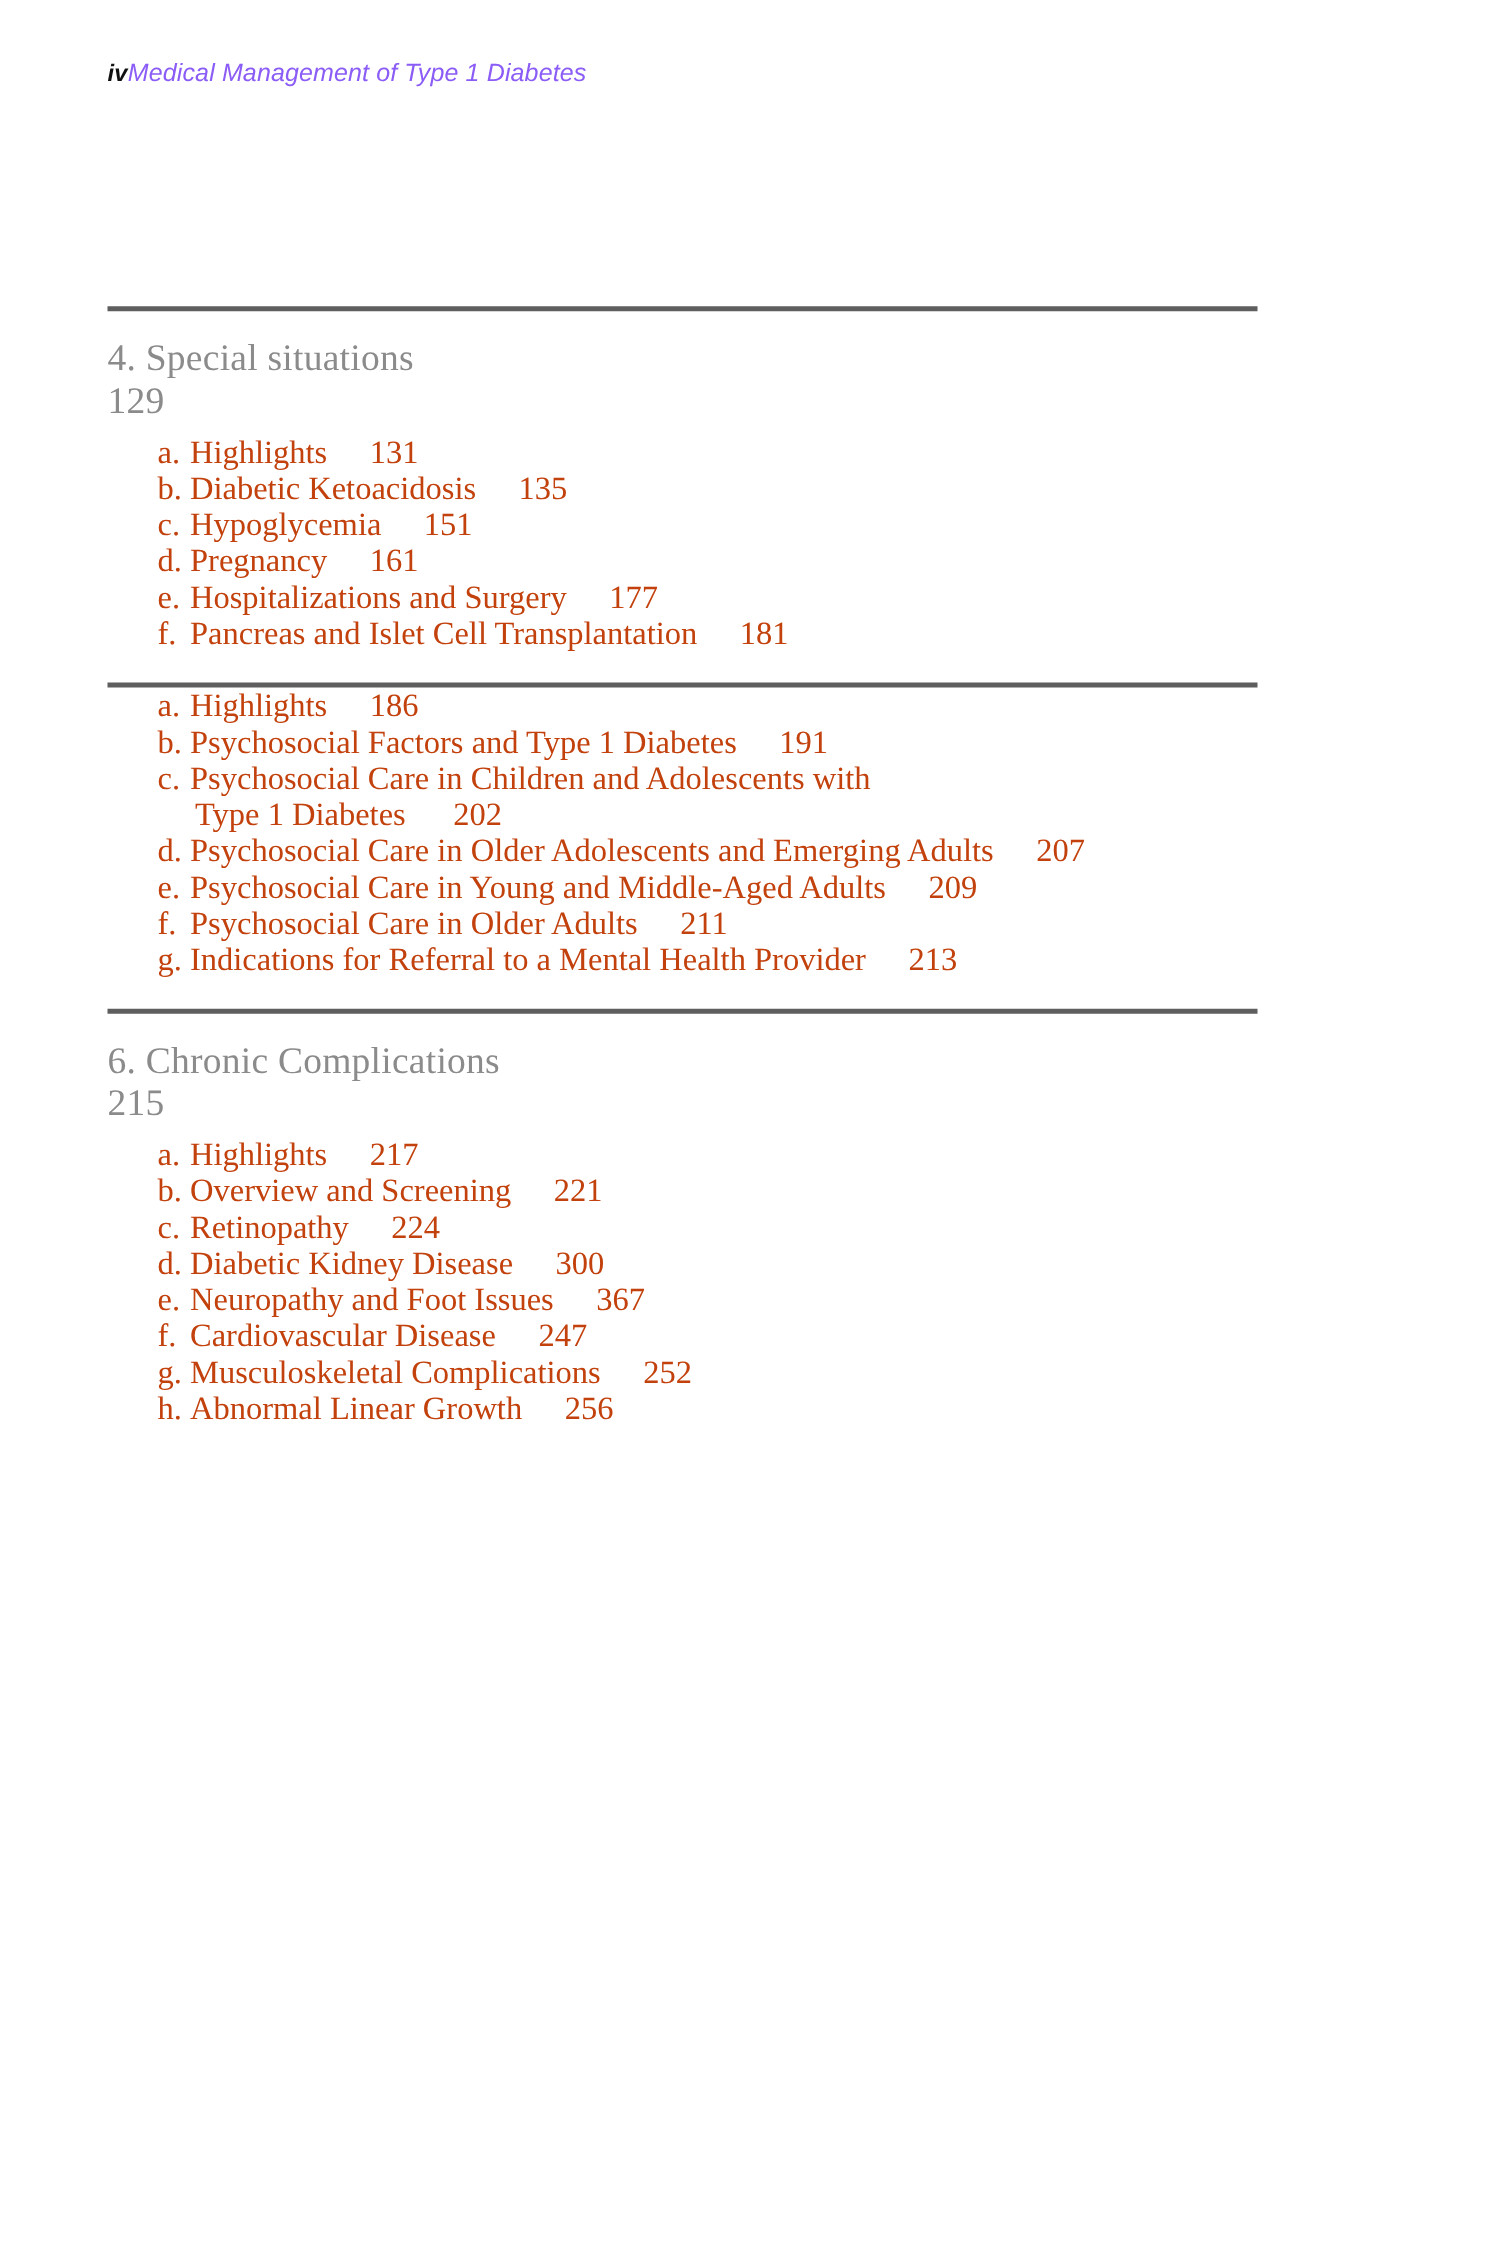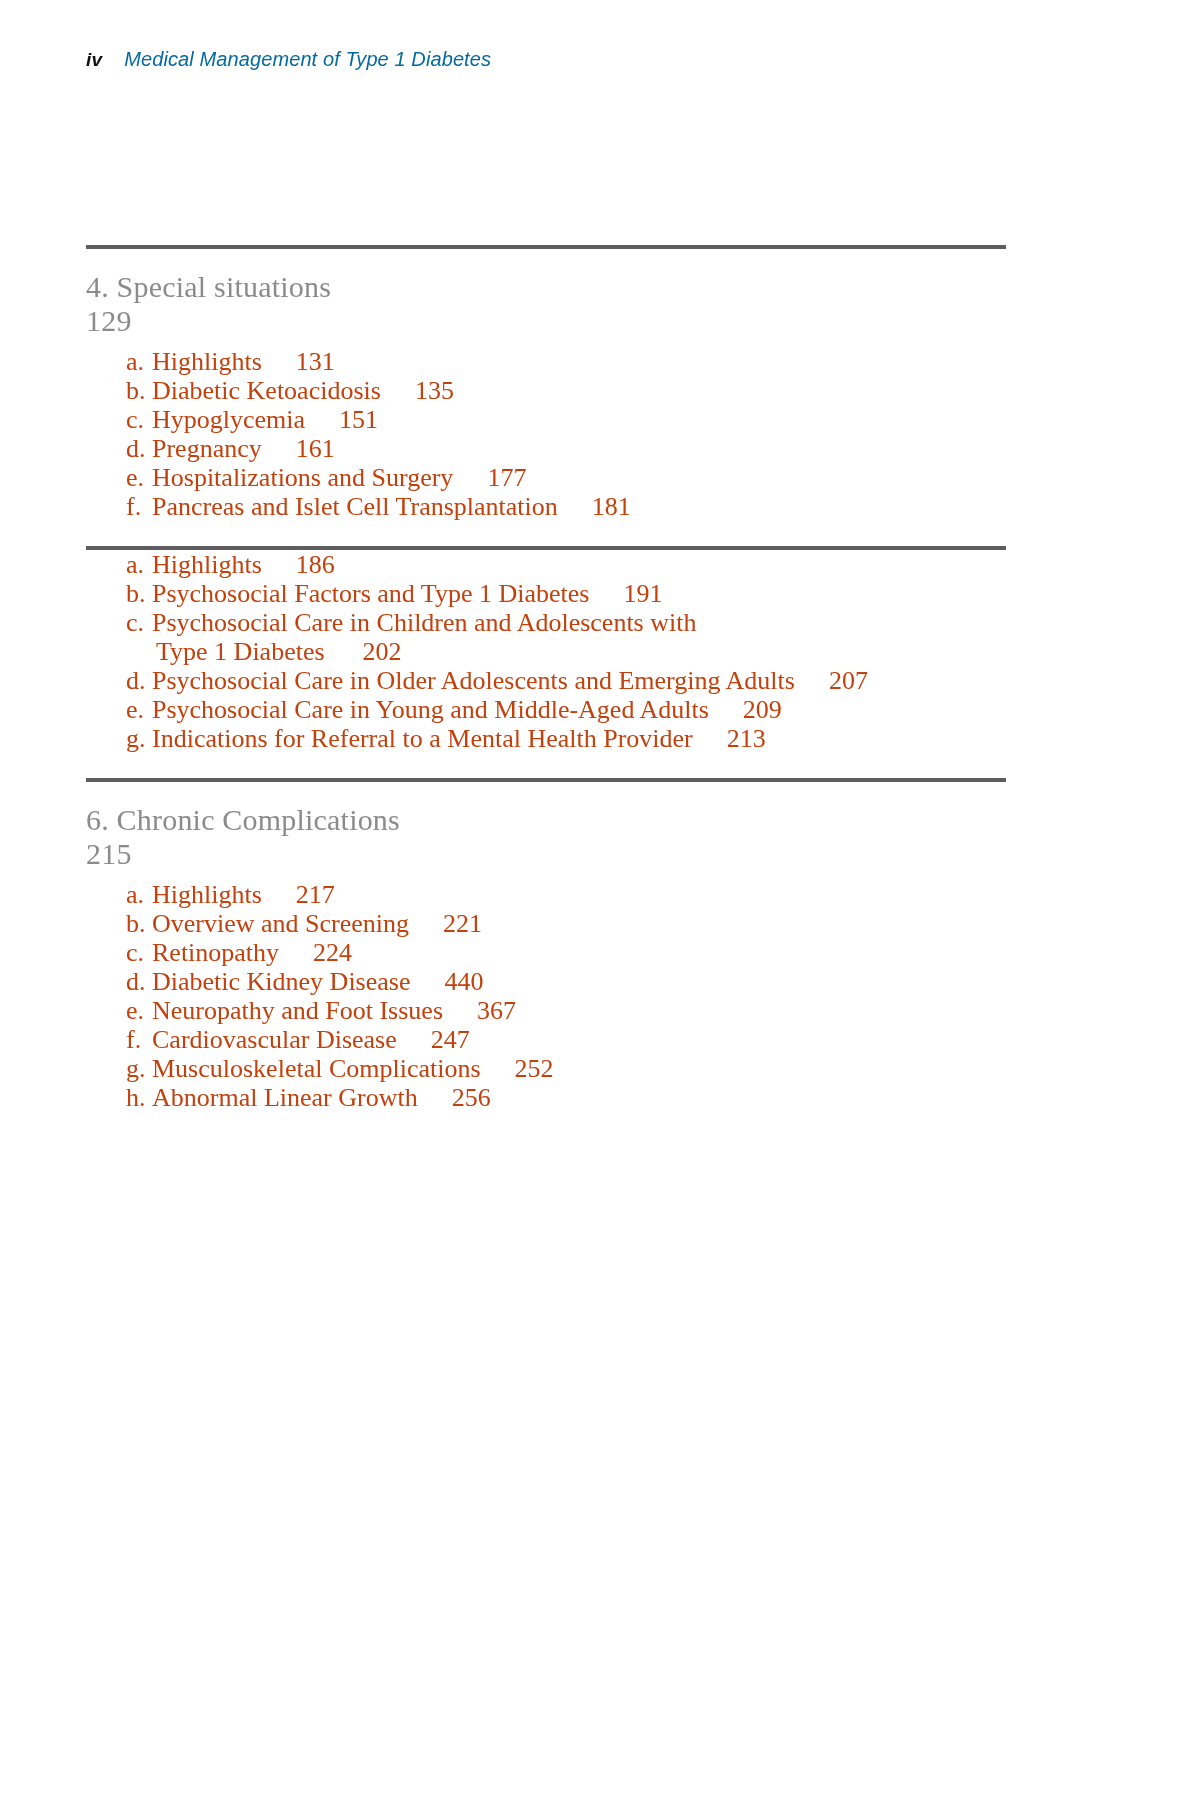--- a/index.html
+++ b/index.html
@@ -38,22 +38,21 @@
     font-style: italic;
     font-size: 19px;
     color: #111111;
     letter-spacing: 0.2px;
   }
   .running-title {
     font-family: "Liberation Sans", "DejaVu Sans", sans-serif;
     font-style: italic;
     font-weight: 300;
     font-size: 20px;
-    color: #0369a1;
-    margin-left: 22px;
+    color: #8b5cf6;
     letter-spacing: 0.1px;
   }
 
   
   .toc {
     position: absolute;
     left: 86px;
     top: 245px;
     width: 920px;
   }
@@ -156,34 +155,35 @@
         </ul>
       </div>
       <div class="toc-section section-5">
         <div class="rule"></div>
         <ul class="entries">
           <li class="entry"><span class="entry-line"><span class="entry-label">a.</span><span class="entry-title">Highlights</span><span class="entry-page">186</span></span></li>
           <li class="entry"><span class="entry-line"><span class="entry-label">b.</span><span class="entry-title">Psychosocial Factors and Type 1 Diabetes</span><span class="entry-page">191</span></span></li>
           <li class="entry"><span class="entry-line"><span class="entry-label">c.</span><span class="entry-title">Psychosocial Care in Children and Adolescents with</span></span><span class="entry-cont"><span>Type 1 Diabetes</span><span class="entry-page">202</span></span></li>
           <li class="entry"><span class="entry-line"><span class="entry-label">d.</span><span class="entry-title">Psychosocial Care in Older Adolescents and Emerging Adults</span><span class="entry-page">207</span></span></li>
           <li class="entry"><span class="entry-line"><span class="entry-label">e.</span><span class="entry-title">Psychosocial Care in Young and Middle-Aged Adults</span><span class="entry-page">209</span></span></li>
+          <li class="entry"><span class="entry-line"><span class="entry-label">f.</span><span class="entry-title">Psychosocial Care in Older Adults</span><span class="entry-page">211</span></span></li>
           <li class="entry"><span class="entry-line"><span class="entry-label">g.</span><span class="entry-title">Indications for Referral to a Mental Health Provider</span><span class="entry-page">213</span></span></li>
         </ul>
       </div>
       <div class="toc-section section-6">
         <div class="rule"></div>
         <div class="section-head">
           <span class="section-title">6. Chronic Complications</span>
           <span class="section-page">215</span>
         </div>
         <ul class="entries">
           <li class="entry"><span class="entry-line"><span class="entry-label">a.</span><span class="entry-title">Highlights</span><span class="entry-page">217</span></span></li>
           <li class="entry"><span class="entry-line"><span class="entry-label">b.</span><span class="entry-title">Overview and Screening</span><span class="entry-page">221</span></span></li>
           <li class="entry"><span class="entry-line"><span class="entry-label">c.</span><span class="entry-title">Retinopathy</span><span class="entry-page">224</span></span></li>
-          <li class="entry"><span class="entry-line"><span class="entry-label">d.</span><span class="entry-title">Diabetic Kidney Disease</span><span class="entry-page">440</span></span></li>
+          <li class="entry"><span class="entry-line"><span class="entry-label">d.</span><span class="entry-title">Diabetic Kidney Disease</span><span class="entry-page">300</span></span></li>
           <li class="entry"><span class="entry-line"><span class="entry-label">e.</span><span class="entry-title">Neuropathy and Foot Issues</span><span class="entry-page">367</span></span></li>
           <li class="entry"><span class="entry-line"><span class="entry-label">f.</span><span class="entry-title">Cardiovascular Disease</span><span class="entry-page">247</span></span></li>
           <li class="entry"><span class="entry-line"><span class="entry-label">g.</span><span class="entry-title">Musculoskeletal Complications</span><span class="entry-page">252</span></span></li>
           <li class="entry"><span class="entry-line"><span class="entry-label">h.</span><span class="entry-title">Abnormal Linear Growth</span><span class="entry-page">256</span></span></li>
         </ul>
       </div>
     </div>
 
 </div>
 

